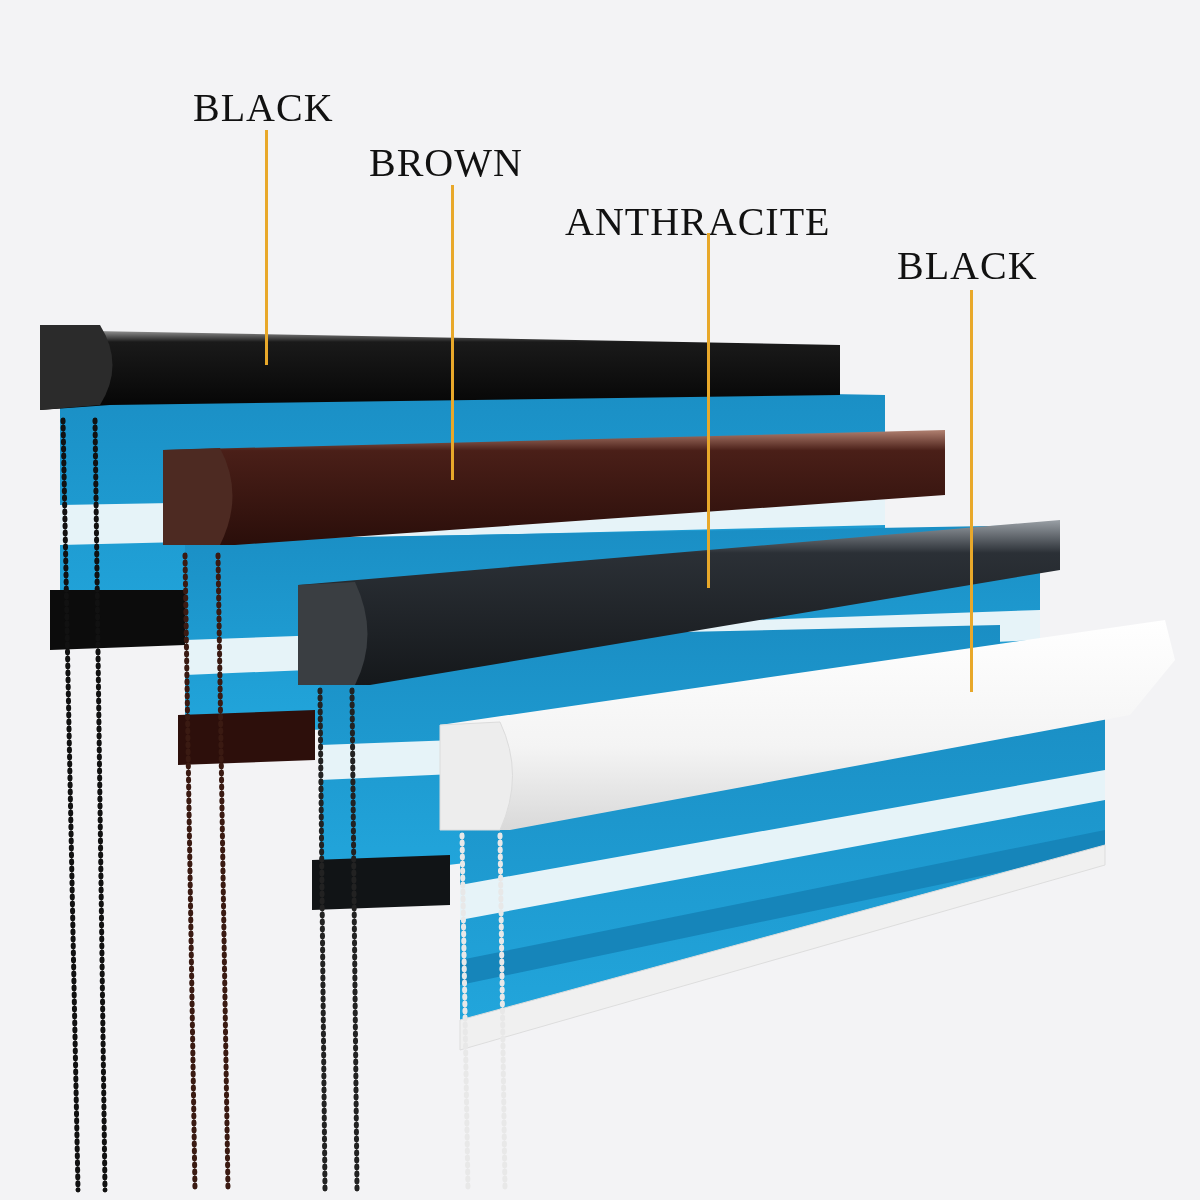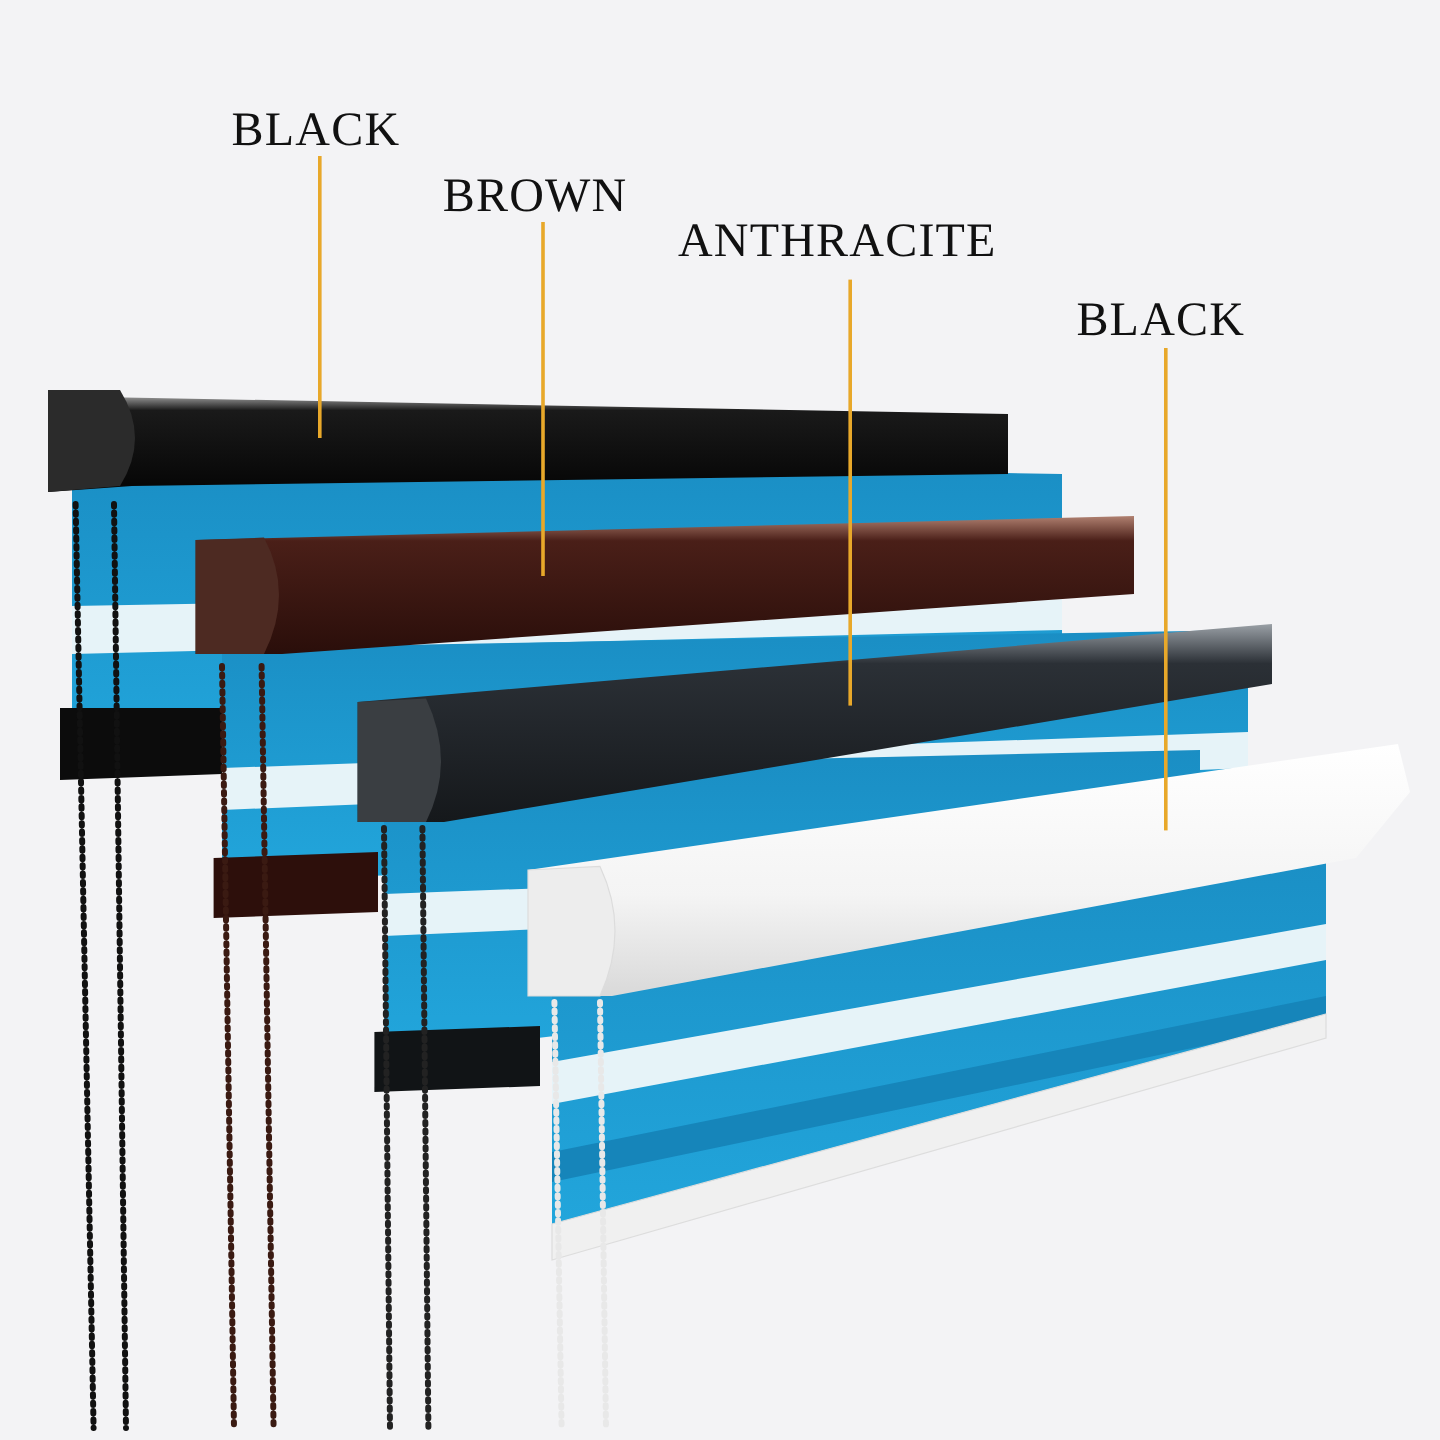--- a/index.html
+++ b/index.html
@@ -83,17 +83,17 @@
     <line x1="500" y1="835" x2="505" y2="1190" stroke="#e8e8e8"></line>
   </g>
 </svg>
 
 <div class="label" style="left:193px;top:88px;">BLACK</div>
 <div class="leader" style="left:265px;top:130px;height:235px;"></div>
 
 <div class="label" style="left:369px;top:143px;">BROWN</div>
 <div class="leader" style="left:451px;top:185px;height:295px;"></div>
 
-<div class="label" style="left:565px;top:180px;">ANTHRACITE</div>
+<div class="label" style="left:565px;top:202px;">ANTHRACITE</div>
 <div class="leader" style="left:707px;top:233px;height:355px;"></div>
 
 <div class="label" style="left:897px;top:246px;">BLACK</div>
 <div class="leader" style="left:970px;top:290px;height:402px;"></div>
 
 </body></html>

